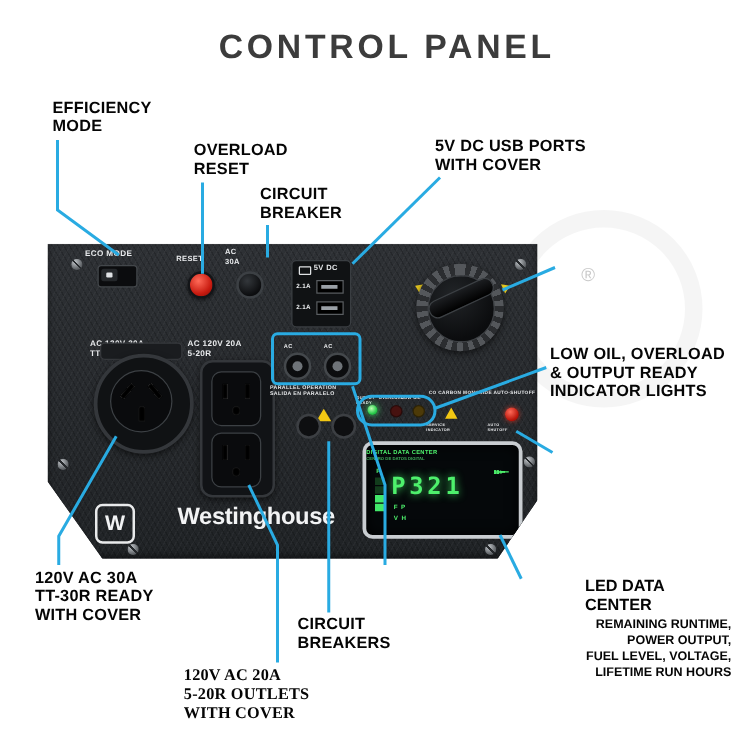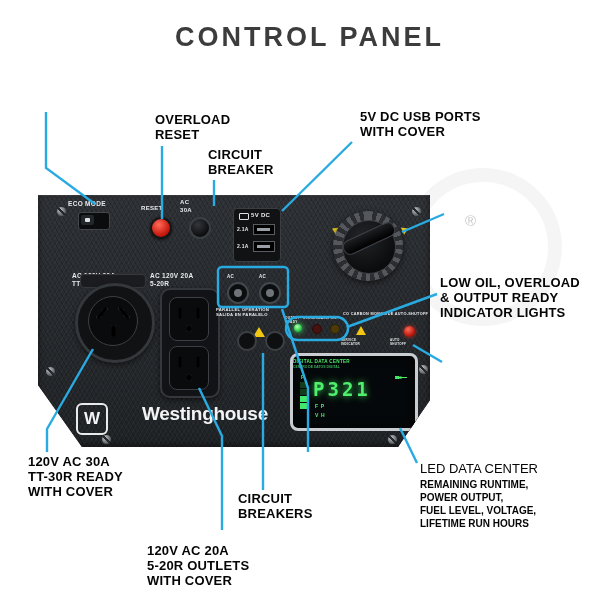--- a/index.html
+++ b/index.html
@@ -3,22 +3,22 @@
 <meta charset="utf-8">
 <style>
   html,body{margin:0;padding:0;background:#fff;}
   .canvas{position:relative;width:600px;height:600px;background:#fff;overflow:hidden;
           font-family:"Liberation Sans",sans-serif;margin:0 auto;}
   .title{position:absolute;top:22px;left:0;right:0;text-align:center;
          font-size:27px;font-weight:700;letter-spacing:3px;color:#3c3c3c;padding-left:19px;}
   .pre{white-space:pre-line;}
   .callout{position:absolute;font-weight:700;font-size:13px;line-height:1.14;color:#050505;letter-spacing:.2px;}
   .tc{text-align:left;}
-  .led-callout-title{font-size:13px;font-weight:400;color:#050505;}
-  .led-callout-sub{font-size:10px;font-weight:700;color:#050505;line-height:1.3;margin-top:2px;}
+  .led-callout-title{font-size:13px;font-weight:700;color:#050505;margin-left:48px;}
+  .led-callout-sub{font-size:10px;font-weight:700;color:#050505;line-height:1.3;margin-top:2px;text-align:right;}
   
   .panel{position:absolute;left:38px;top:195px;width:392px;height:252px;
          clip-path:polygon(0px 0px,392px 0px,392px 205px,360px 252px,44px 252px,0px 190px);
          background-color:#26292d;
          background-image:
            repeating-linear-gradient(120deg, rgba(255,255,255,.03) 0 1px, transparent 1px 4px),
            repeating-linear-gradient(60deg, rgba(0,0,0,.18) 0 1px, transparent 1px 4px),
            linear-gradient(180deg,#2e3135,#202326);
          box-shadow:inset 0 1px 0 rgba(255,255,255,.07), inset 0 -2px 6px rgba(0,0,0,.5);}
   .panel *{position:absolute;}
@@ -254,32 +254,34 @@
       <polyline points="417,463 400,428"></polyline>
       <polyline points="308,452 308,388 282,309"></polyline>
       <polyline points="263,490 263,353"></polyline>
       <polyline points="222,530 222,436 199,388"></polyline>
       <polyline points="47,452 47,429 93,349"></polyline>
       <rect x="218" y="267" width="70" height="40" rx="4"></rect>
       <rect x="286" y="317" width="62" height="23" rx="11.5"></rect>
     </g>
   </svg>
 
+  <div class="callout pre" style="left:42px;top:79px;">EFFICIENCY
+MODE</div>
   <div class="callout pre" style="left:155px;top:113px;">OVERLOAD
 RESET</div>
   <div class="callout pre" style="left:208px;top:148px;">CIRCUIT
 BREAKER</div>
-  <div class="callout pre" style="left:360px;top:110px;">5V DC USB PORTS
+  <div class="callout pre" style="left:348px;top:110px;">5V DC USB PORTS
 WITH COVER</div>
   <div class="callout pre" style="left:440px;top:276px;">LOW OIL, OVERLOAD
 &amp; OUTPUT READY
 INDICATOR LIGHTS</div>
   <div class="callout pre tc" style="left:238px;top:492px;width:84px;">CIRCUIT
 BREAKERS</div>
-  <div class="callout pre tc" style="left:147px;top:544px;width:150px;">120V AC 20A
+  <div class="callout pre tc" style="left:147px;top:533px;width:150px;font-family:Liberation Serif, serif;">120V AC 20A
 5-20R OUTLETS
 WITH COVER</div>
   <div class="callout pre" style="left:28px;top:455px;">120V AC 30A
 TT-30R READY
 WITH COVER</div>
   <div style="position:absolute;left:420px;top:461px;width:165px;">
     <div class="led-callout-title">LED DATA CENTER</div>
     <div class="led-callout-sub pre">REMAINING RUNTIME,
 POWER OUTPUT,
 FUEL LEVEL, VOLTAGE,

